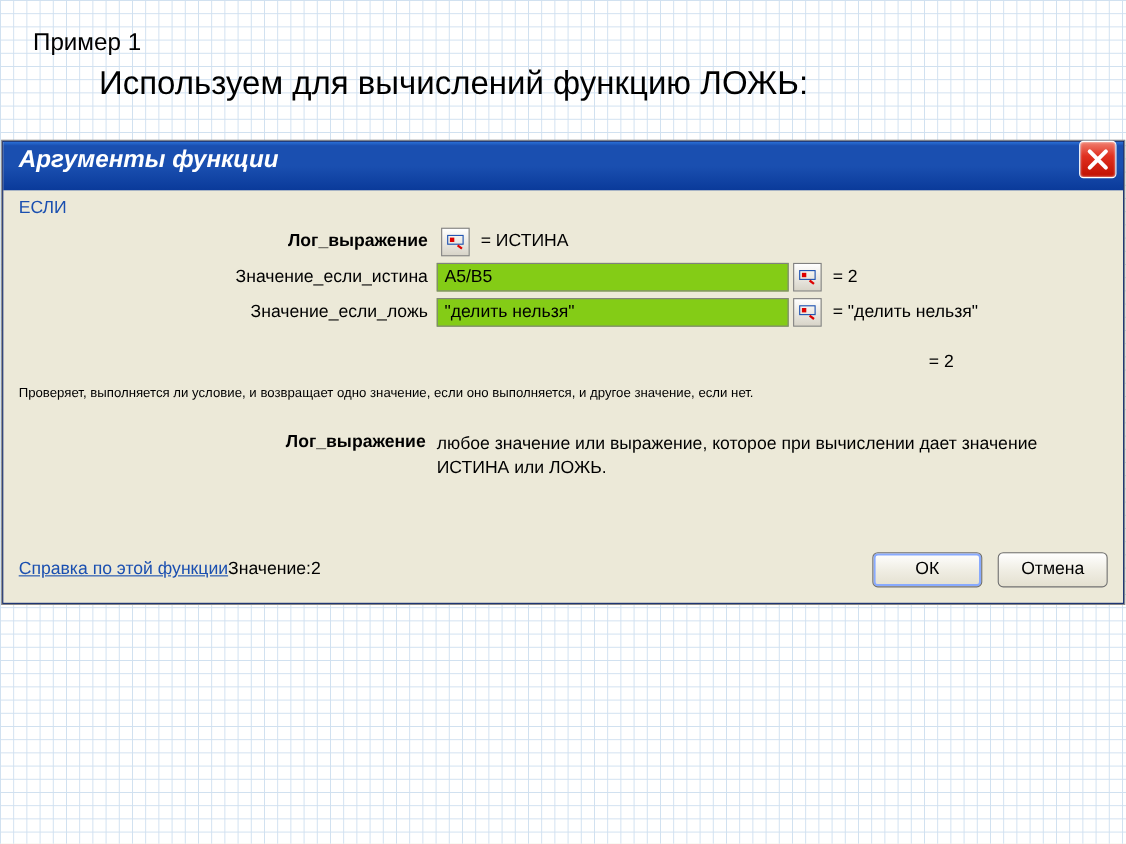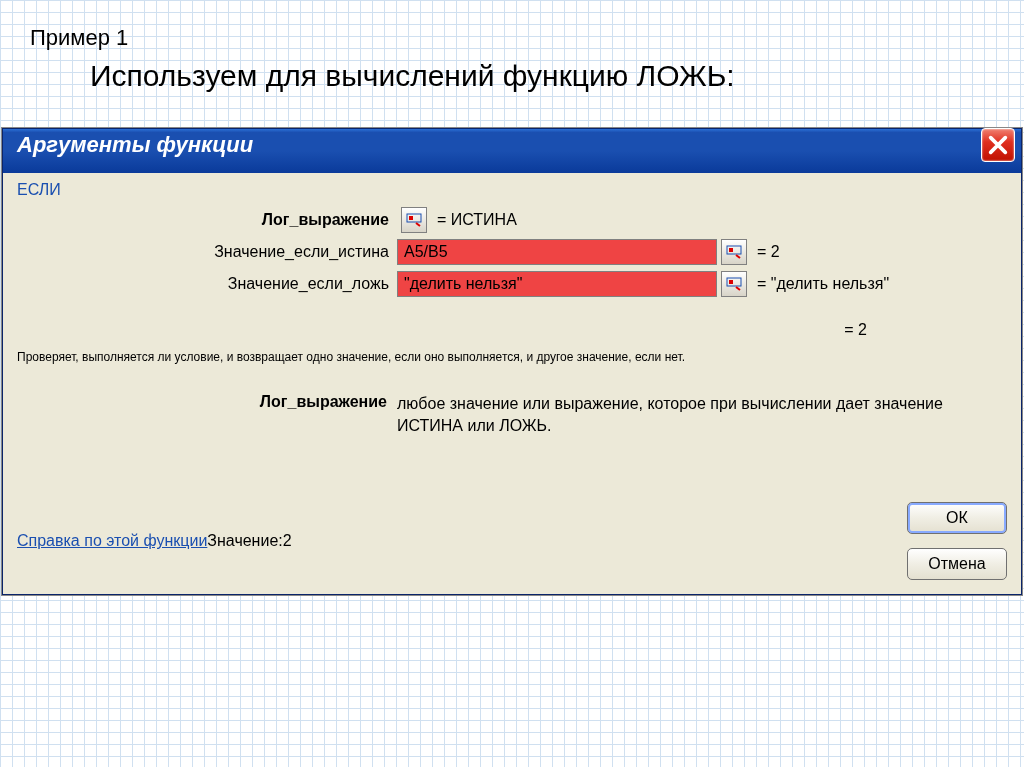--- a/index.html
+++ b/index.html
@@ -46,21 +46,21 @@
   }
   .close-btn svg { width: 22px; height: 22px; }
   .dialog-body { padding: 8px 14px 14px 14px; font-size: 16px; color: #000; border-radius: 18px; }
   .func-name { color: #1a4fb0; font-size: 16px; margin-bottom: 8px; }
   .arg-row { display: flex; align-items: center; margin-bottom: 6px; }
   .arg-label { width: 380px; text-align: right; padding-right: 8px; font-size: 16px; }
   .arg-label.bold { font-weight: bold; }
   .arg-input {
     width: 320px; height: 26px;
     border: 1px solid #808080;
-    background: #ef4444;
+    background: #84cc16;
     padding: 2px 6px;
     font-size: 16px;
     font-family: Tahoma, Arial, sans-serif;
   }
   .arg-input.dark { background: #000; color: #fff; }
   .range-btn {
     width: 26px; height: 26px;
     border: 1px solid #808080;
     background: linear-gradient(to bottom, #fff, #d8d4c8);
     margin-left: 4px;
@@ -74,21 +74,21 @@
   .arg-help { display: flex; margin-bottom: 60px; }
   .arg-help-label { width: 380px; text-align: right; font-weight: bold; padding-right: 10px; }
   .arg-help-text { flex: 1; line-height: 1.35; }
   .footer {
     display: flex; align-items: center; justify-content: space-between;
     padding-top: 6px;
   }
   .footer-left { display: flex; align-items: center; }
   .help-link { color: #1a4fb0; text-decoration: underline; font-size: 16px; cursor: pointer; }
   .value-label { font-size: 16px; }
-  .footer-btns { display: flex; gap: 14px; flex-direction: column; }
+  .footer-btns { display: flex; gap: 14px; }
   .btn {
     min-width: 100px; height: 32px;
     border: 1px solid #707070;
     border-radius: 5px;
     background: linear-gradient(to bottom, #fff 0%, #f0eee4 50%, #e4e0d0 100%);
     font-size: 16px;
     font-family: Tahoma, Arial, sans-serif;
     cursor: pointer;
     padding: 0 18px;
   }

